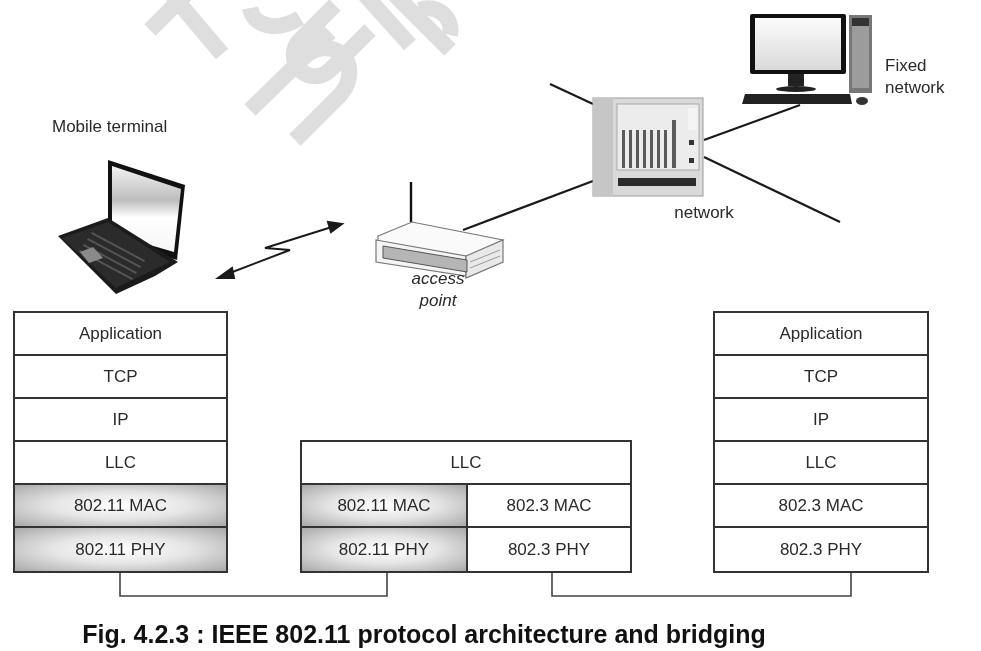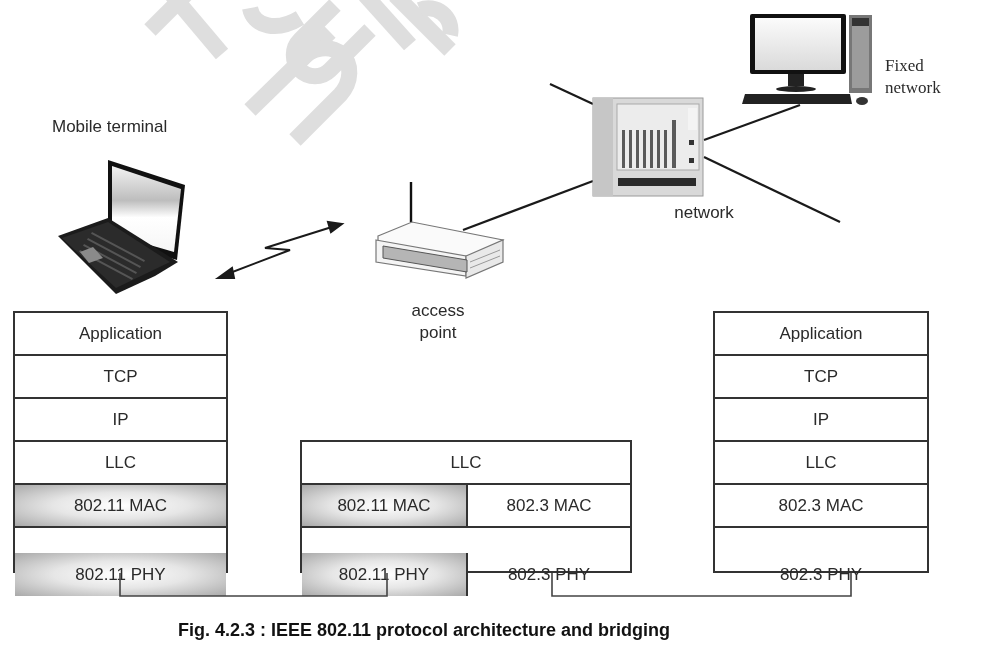--- a/index.html
+++ b/index.html
@@ -4,25 +4,25 @@
 <style>
   html, body { margin: 0; padding: 0; background: #ffffff; }
   body { width: 981px; height: 651px; position: relative; overflow: hidden;
          font-family: "Liberation Sans", sans-serif; color: #222; }
   .abs { position: absolute; }
   .label { font-size: 17px; color: #2a2a2a; line-height: 22px; }
   .center { text-align: center; }
   .stack { position: absolute; border: 2px solid #333; box-sizing: border-box; background: #fff; }
   .cell { position: absolute; box-sizing: border-box; display: flex; align-items: center; justify-content: center;
           font-size: 17px; color: #2a2a2a; border-bottom: 2px solid #333; }
-  .cell.last { border-bottom: none; margin-top: 25px; }
+  .cell.last { border-bottom: none; }
   .shaded { background: radial-gradient(ellipse at center, #ffffff 0%, #e6e6e6 45%, #a9a9a9 100%); }
   .vsplit { border-right: 2px solid #333; }
   .caption { position: absolute; left: 0; width: 848px; top: 620px; text-align: center;
-             font-weight: bold; font-size: 18px; color: #111; }
+             font-weight: bold; font-size: 25px; color: #111; }
   svg { position: absolute; left: 0; top: 0; }
 </style>
 </head>
 <body>
 
 <svg width="981" height="651" viewBox="0 0 981 651">
 
   <g fill="none" stroke="#dedede" stroke-width="16" stroke-linecap="butt">
 
     <path d="M150 30 L225 -45"></path>
@@ -120,30 +120,30 @@
     <rect x="849" y="15" width="23" height="78" fill="#777"></rect>
     <rect x="852" y="20" width="17" height="68" fill="#9c9c9c"></rect>
     <rect x="852" y="18" width="17" height="8" fill="#333"></rect>
     <polygon points="745,94 850,94 852,104 742,104" fill="#222"></polygon>
     <ellipse cx="862" cy="101" rx="6" ry="4" fill="#333"></ellipse>
   </g>
 </svg>
 
 <div class="abs label" style="left:52px; top:116px;">Mobile terminal</div>
 
-<div class="abs label center" style="left:398px; top:300px; width:80px;">
+<div class="abs label center" style="left:398px; top:268px; width:80px;font-style:italic;">
   <div>access</div>
   <div>point</div>
 </div>
 
 <div class="abs label center" style="left:634px; top:202px; width:140px;">
   <div>network</div>
 </div>
 
-<div class="abs label" style="left:885px; top:55px;font-family:Liberation Serif, serif;">
+<div class="abs label" style="left:885px; top:55px;">
   <div>Fixed</div>
   <div>network</div>
 </div>
 
 <div class="stack" style="left:13px; top:311px; width:215px; height:262px;" id="stack-mobile">
     <div class="cell" style="left: 0px; top: 0px; width: 100%; height: 43px;">Application</div>
     <div class="cell" style="left: 0px; top: 43px; width: 100%; height: 43px;">TCP</div>
     <div class="cell" style="left: 0px; top: 86px; width: 100%; height: 43px;">IP</div>
     <div class="cell" style="left: 0px; top: 129px; width: 100%; height: 43px;">LLC</div>
     <div class="cell shaded" style="left: 0px; top: 172px; width: 100%; height: 43px;">802.11 MAC</div>

